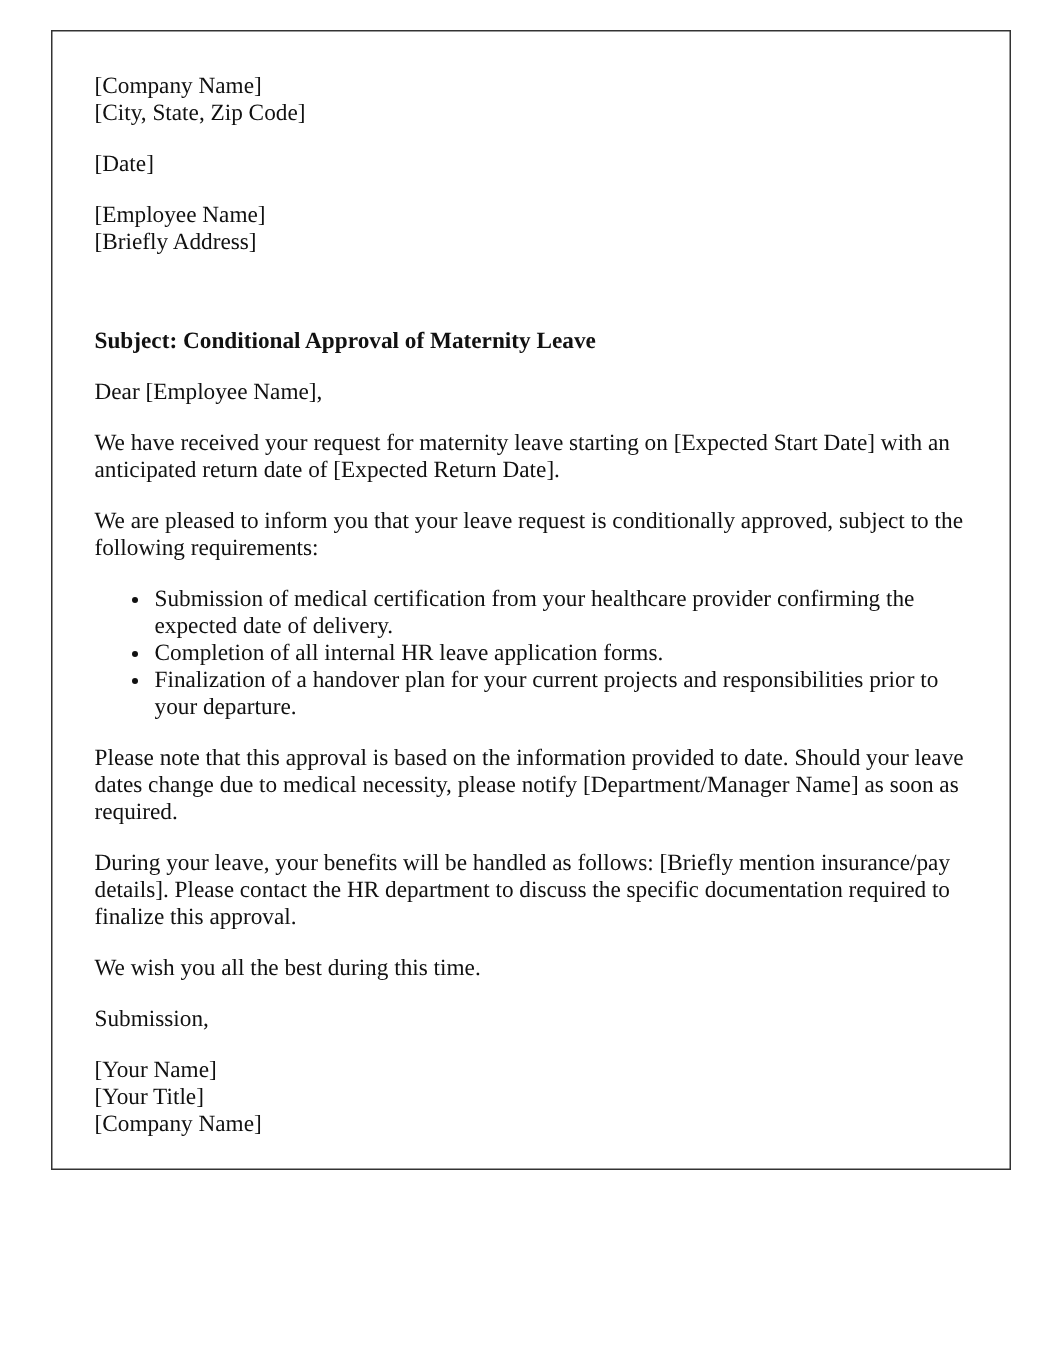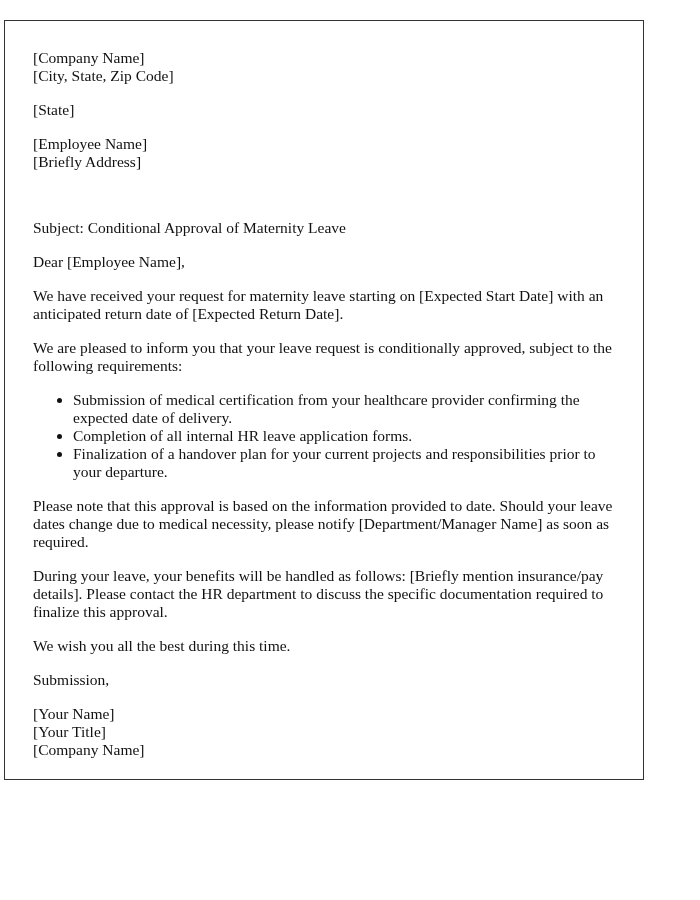--- a/index.html
+++ b/index.html
@@ -1,41 +1,41 @@
 <!DOCTYPE html>
 <html><head>
 <meta charset="utf-8">
 <style>
   html, body { margin: 0; padding: 0; background: #ffffff; }
   body { width: 700px; height: 900px; position: relative; font-family: "Liberation Serif", serif; color: #111; }
   .letter {
-    position: absolute; left: 4px; top: 20px;
+    position: absolute; left: 34px; top: 20px;
     width: 640px; height: 760px;
     border: 1px solid #333;
     box-sizing: border-box;
     padding: 28px 28px 0 28px;
     font-size: 15.5px; line-height: 18px;
   }
   .block { margin: 0 0 16px 0; }
   .line { display: block; }
-  .subject { font-weight: normal; margin-top: 48px; }
+  .subject { font-weight: bold; margin-top: 48px; }
   p { margin: 0 0 16px 0; }
   ul { margin: 0 0 16px 0; padding-left: 40px; }
   li { margin: 0; }
 </style>
 </head>
 <body>
 
 <div class="letter">
   <div class="block">
     <span class="line">[Company Name]</span>
     <span class="line">[City, State, Zip Code]</span>
   </div>
   <div class="block">
-    <span class="line">[State]</span>
+    <span class="line">[Date]</span>
   </div>
   <div class="block">
     <span class="line">[Employee Name]</span>
     <span class="line">[Briefly Address]</span>
   </div>
   <p class="subject">Subject: Conditional Approval of Maternity Leave</p>
   <p>Dear [Employee Name],</p>
   <p>We have received your request for maternity leave starting on [Expected Start Date] with an anticipated return date of [Expected Return Date].</p>
   <p>We are pleased to inform you that your leave request is conditionally approved, subject to the following requirements:</p>
   <ul>

